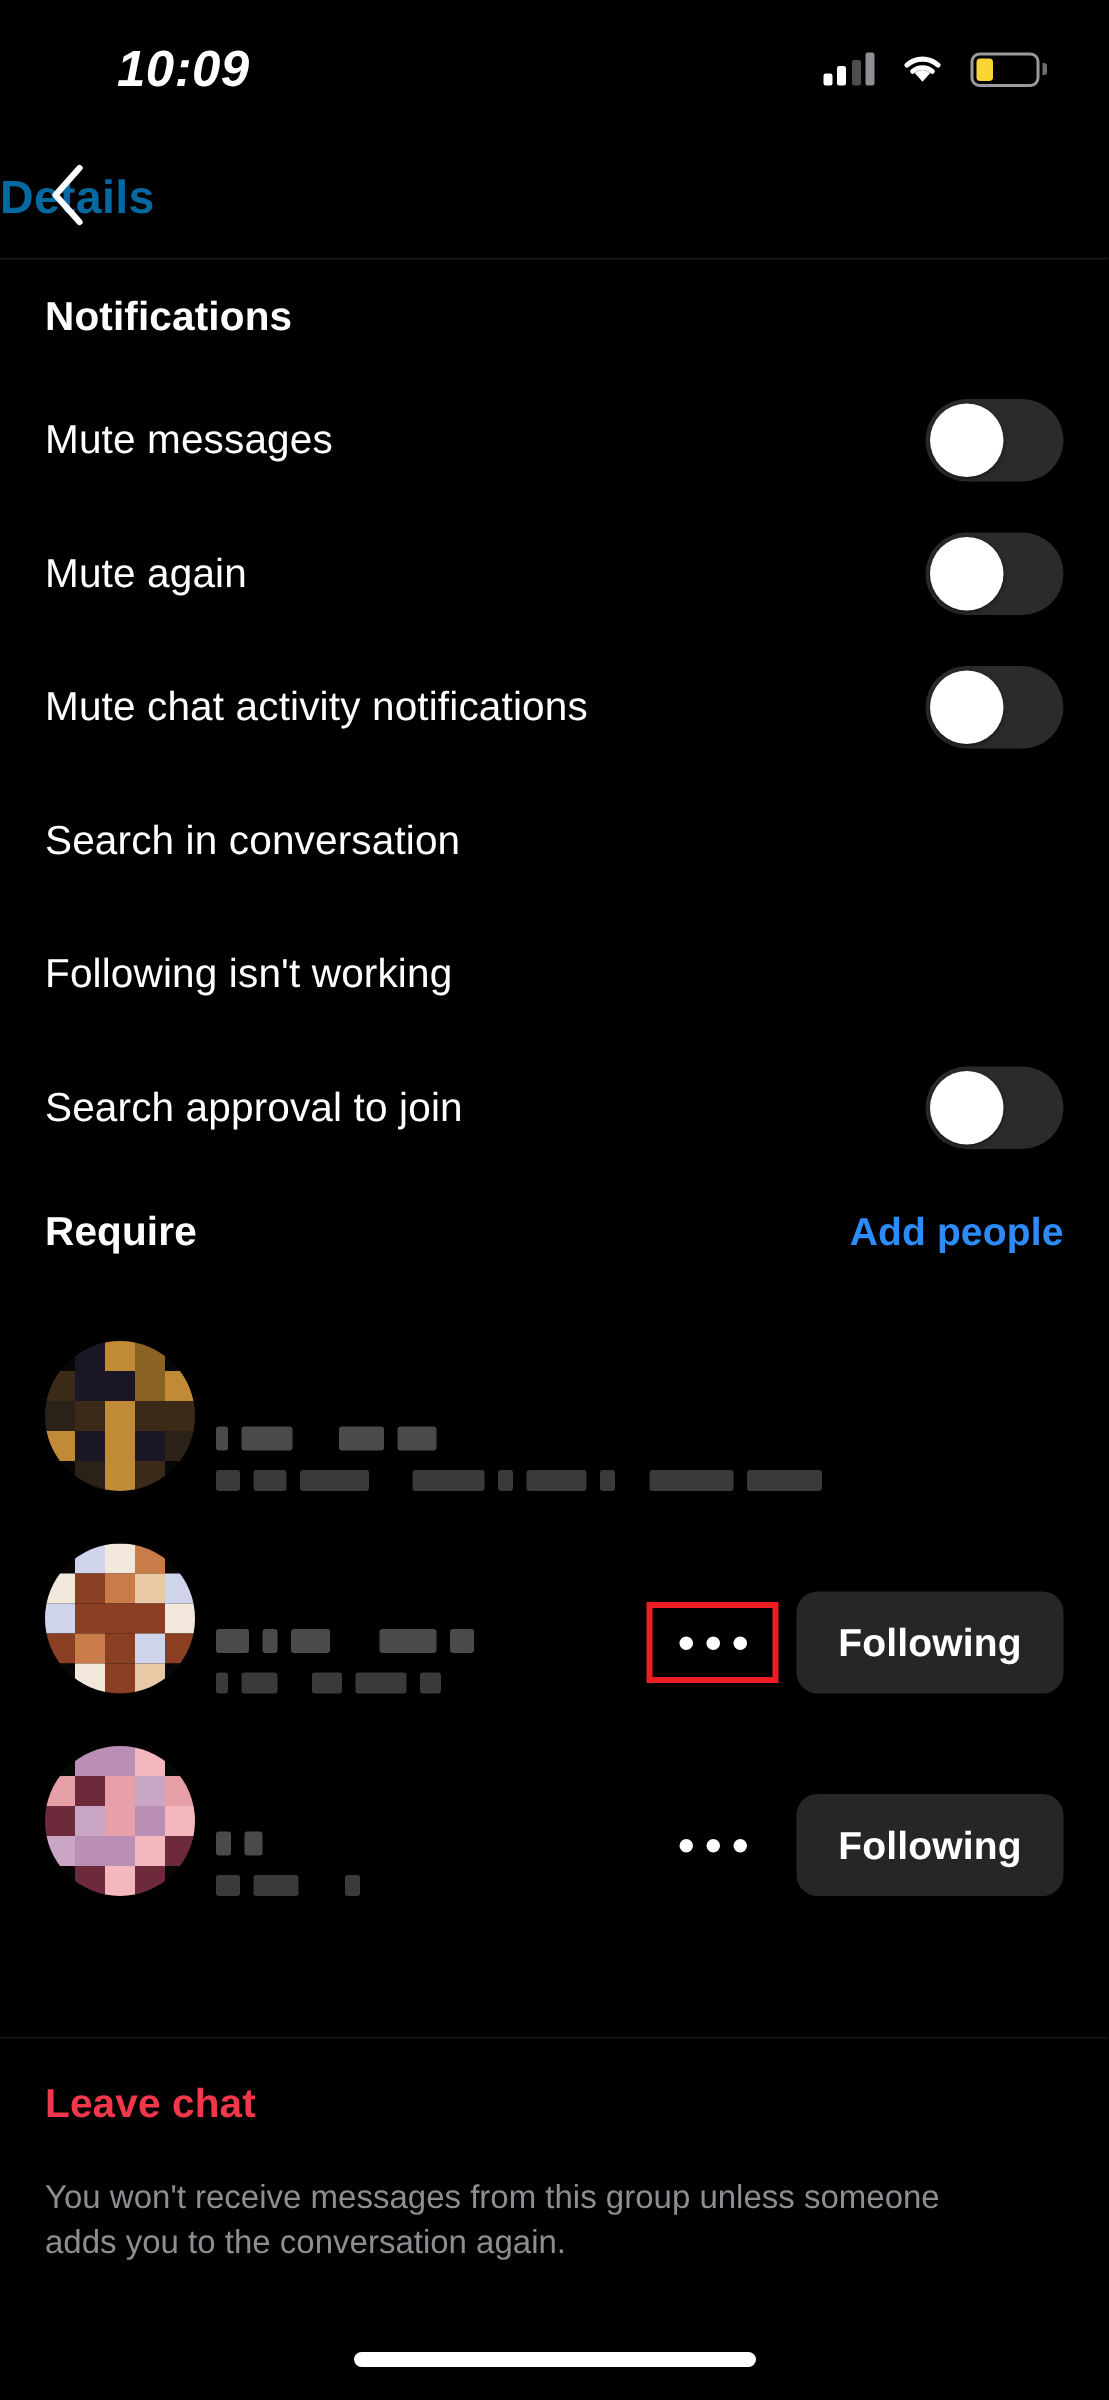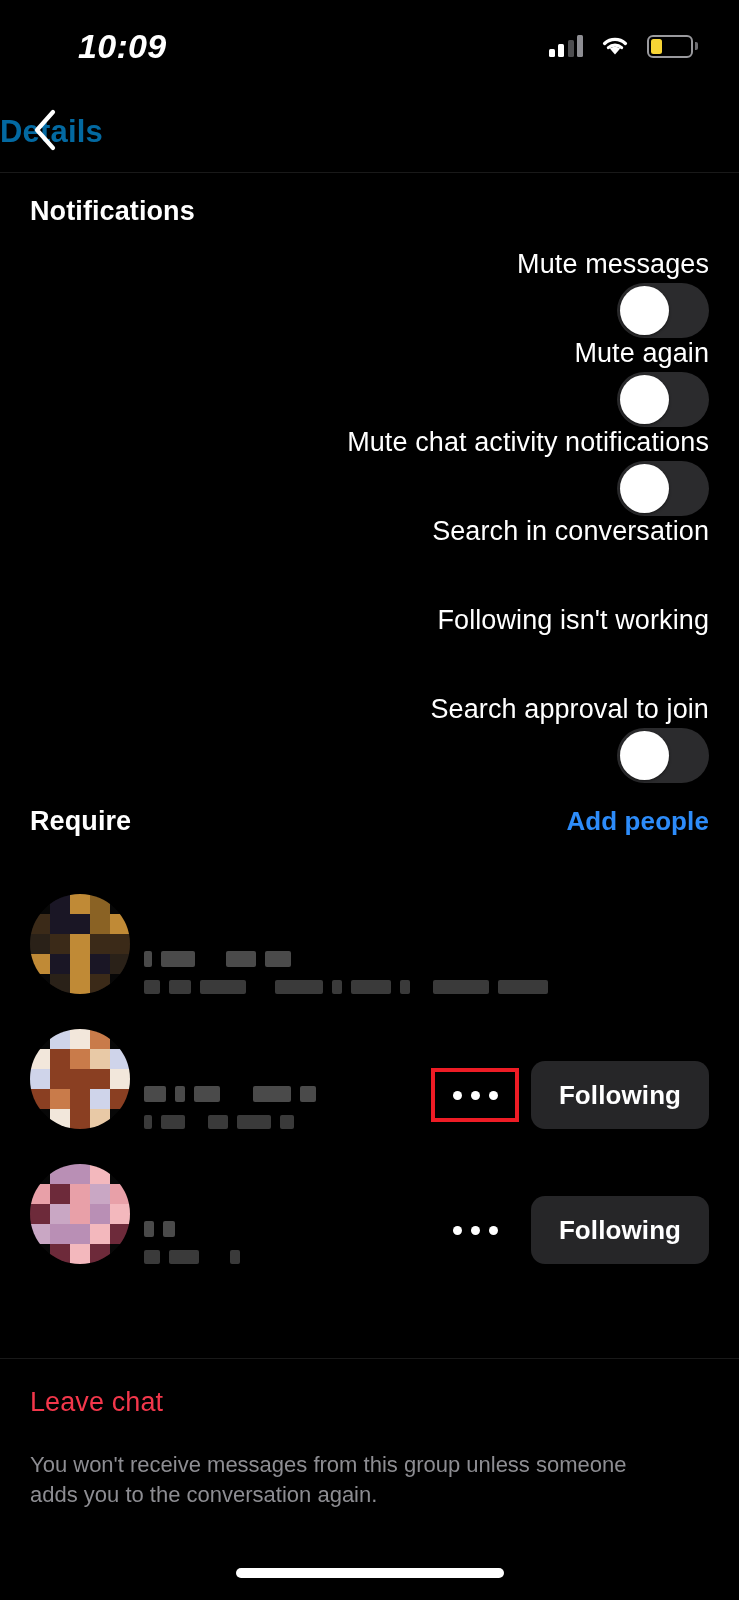--- a/index.html
+++ b/index.html
@@ -73,22 +73,22 @@
   }
   .section-head .title {
     color:#fff; font-size:27px; font-weight:700; letter-spacing:0.1px;
   }
   .link-action {
     color:#2d8cfa; font-size:26px; font-weight:700; cursor:pointer;
     letter-spacing:0.1px;
   }
 
   .row {
-    padding:0 30px; height:89px; display:flex; align-items:flex-end;
-    justify-content:space-between; cursor:pointer;flex-direction:column;
+    padding:0 30px; height:89px; display:flex; align-items:center;
+    justify-content:space-between; cursor:pointer;
   }
   .row .label { color:#fff; font-size:27px; font-weight:400; letter-spacing:0.1px; }
 
   
   .toggle {
     position:relative; width:92px; height:55px; border-radius:28px;
     background:#2b2b2d; flex:none; cursor:pointer;
   }
   .toggle .knob {
     position:absolute; top:3px; left:3px; width:49px; height:49px;
@@ -125,21 +125,21 @@
   .follow-btn {
     min-width:178px; height:68px; border-radius:14px; background:#262628;
     display:flex; align-items:center; justify-content:center;
     color:#fff; font-size:26px; font-weight:700; cursor:pointer;
     letter-spacing:0.1px; padding:0 22px;
   }
 
   
   .danger {
     padding:0 30px; height:88px; display:flex; align-items:center;
-    color:#f3374b; font-size:27px; font-weight:400; cursor:pointer;
+    color:#f3374b; font-size:27px; font-weight:700; cursor:pointer;
     letter-spacing:0.1px;
   }
   .footnote {
     padding:4px 30px 0 30px; color:#8d8d92; font-size:22px;
     line-height:1.38; max-width:700px;
   }
 
   .home-indicator {
     position:absolute; bottom:22px; left:50%; transform:translateX(-50%);
     width:268px; height:10px; border-radius:6px; background:#fff;

